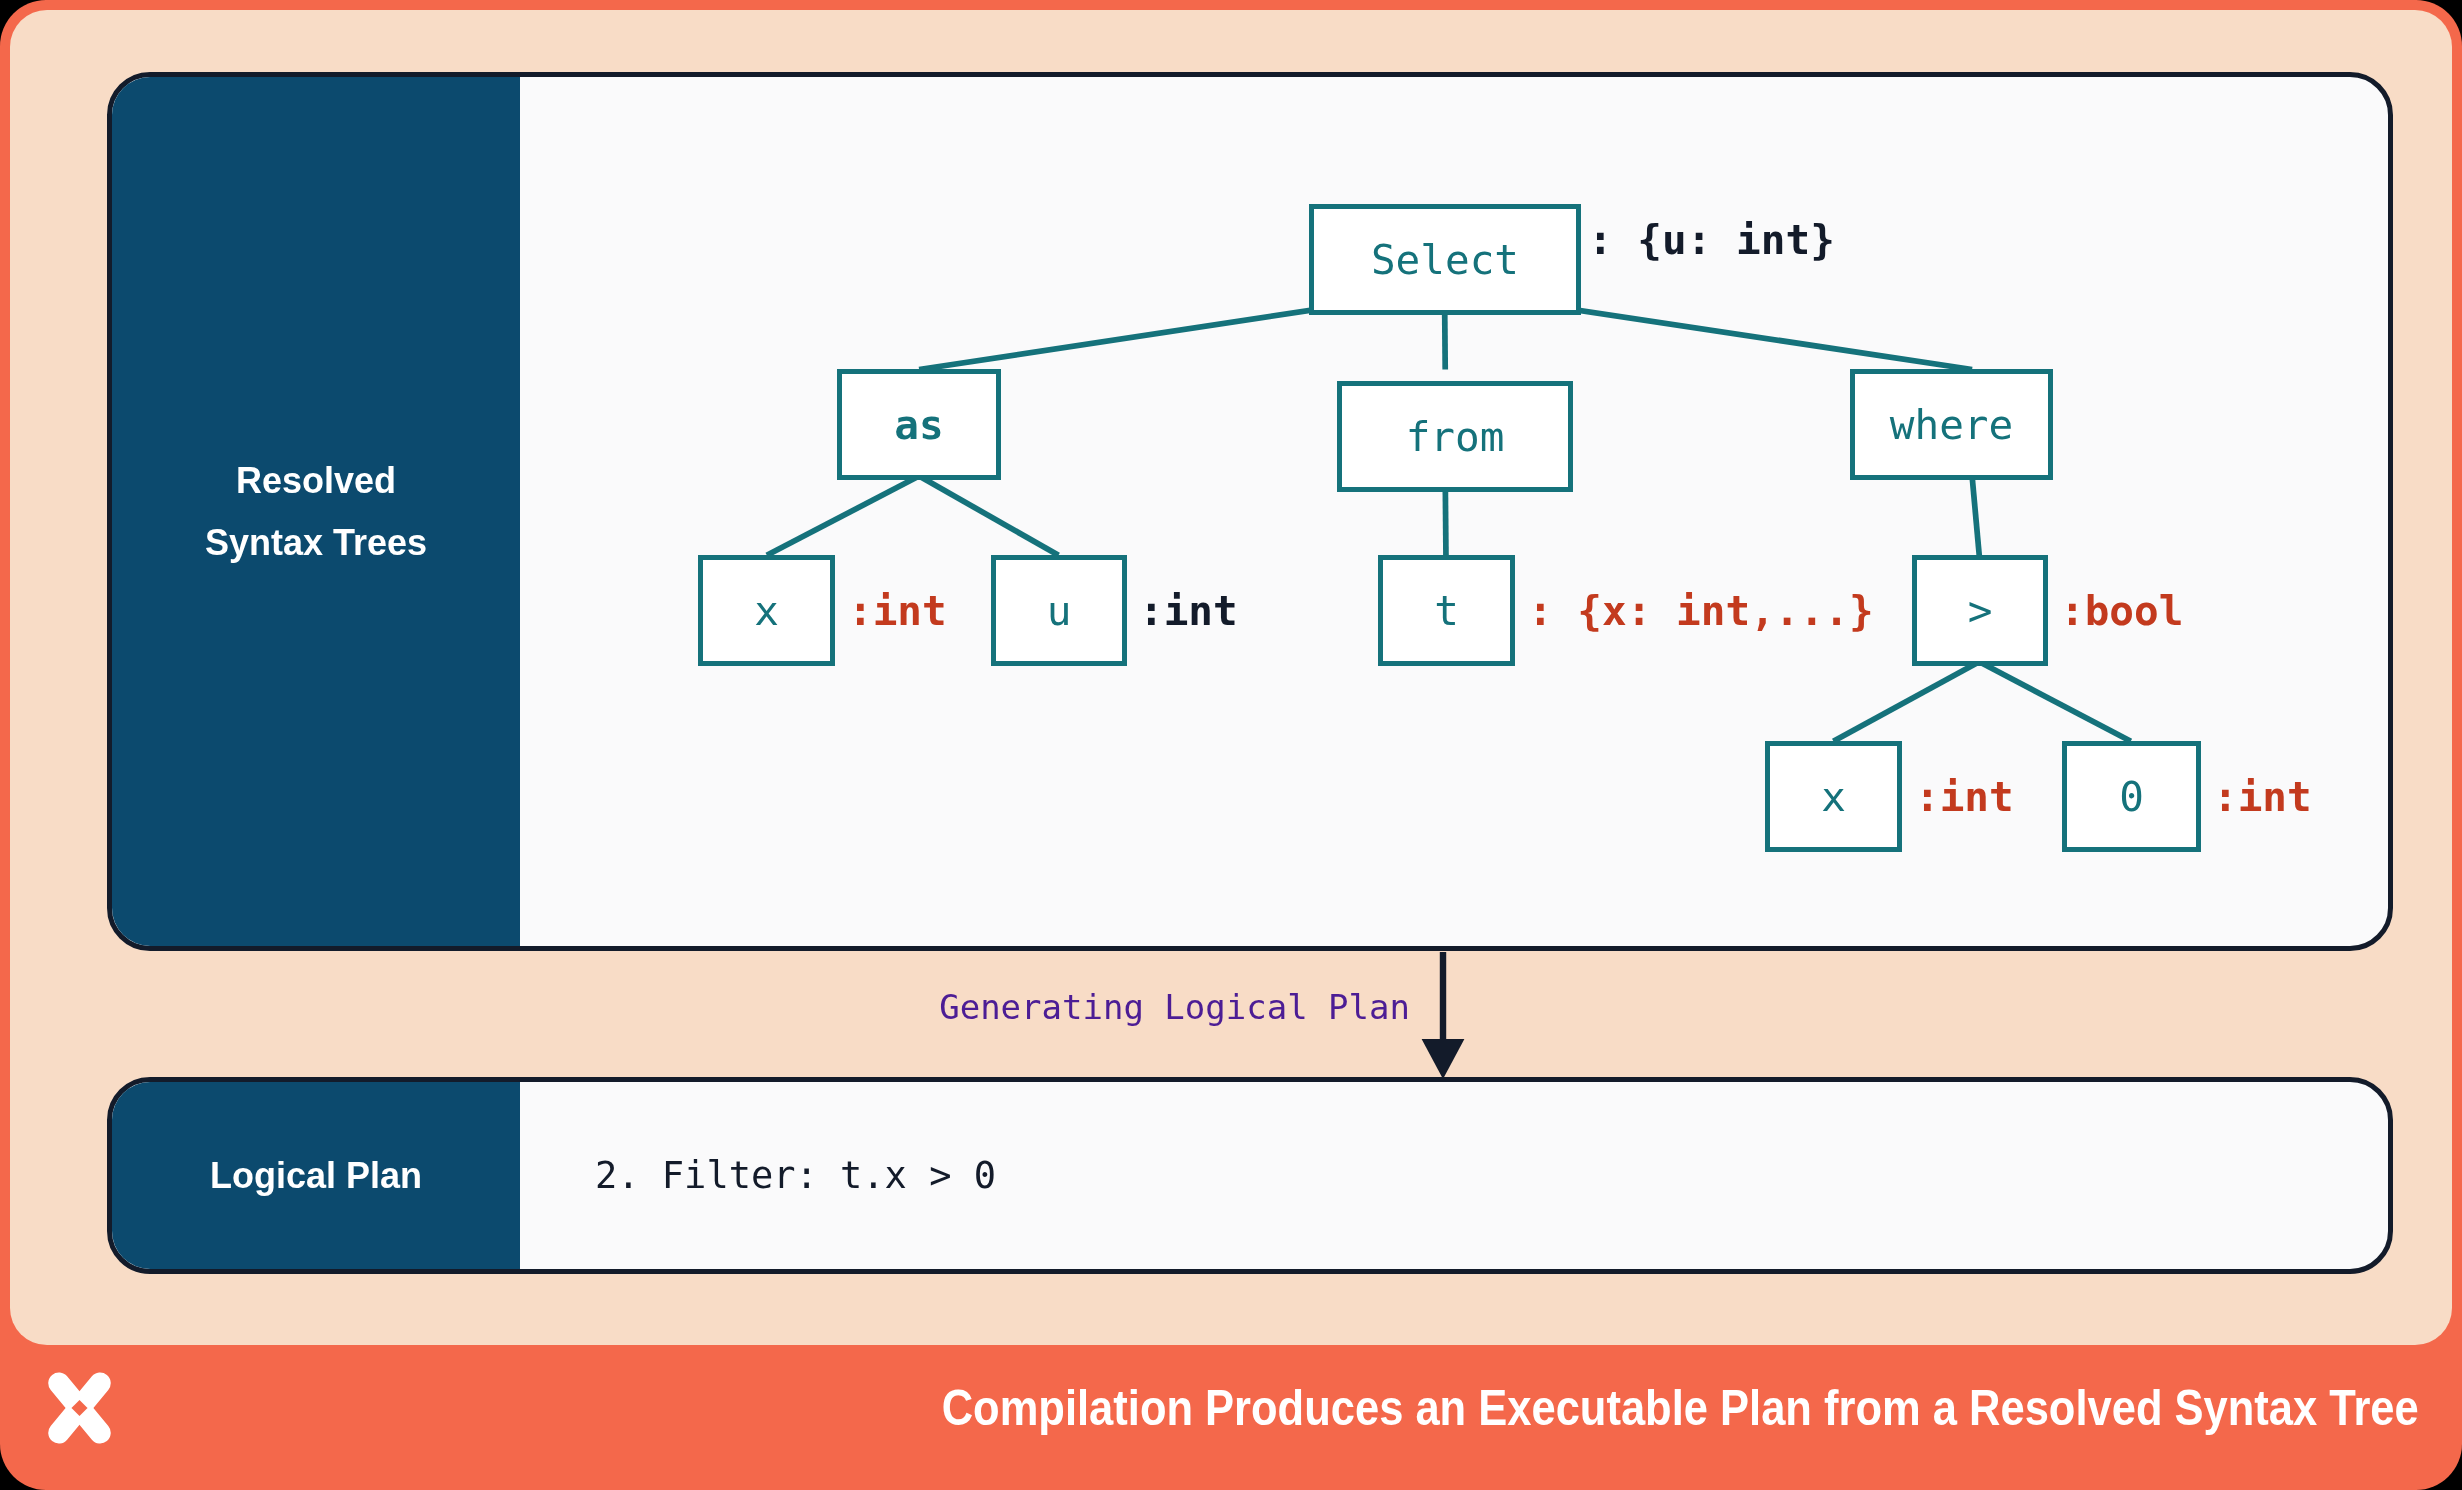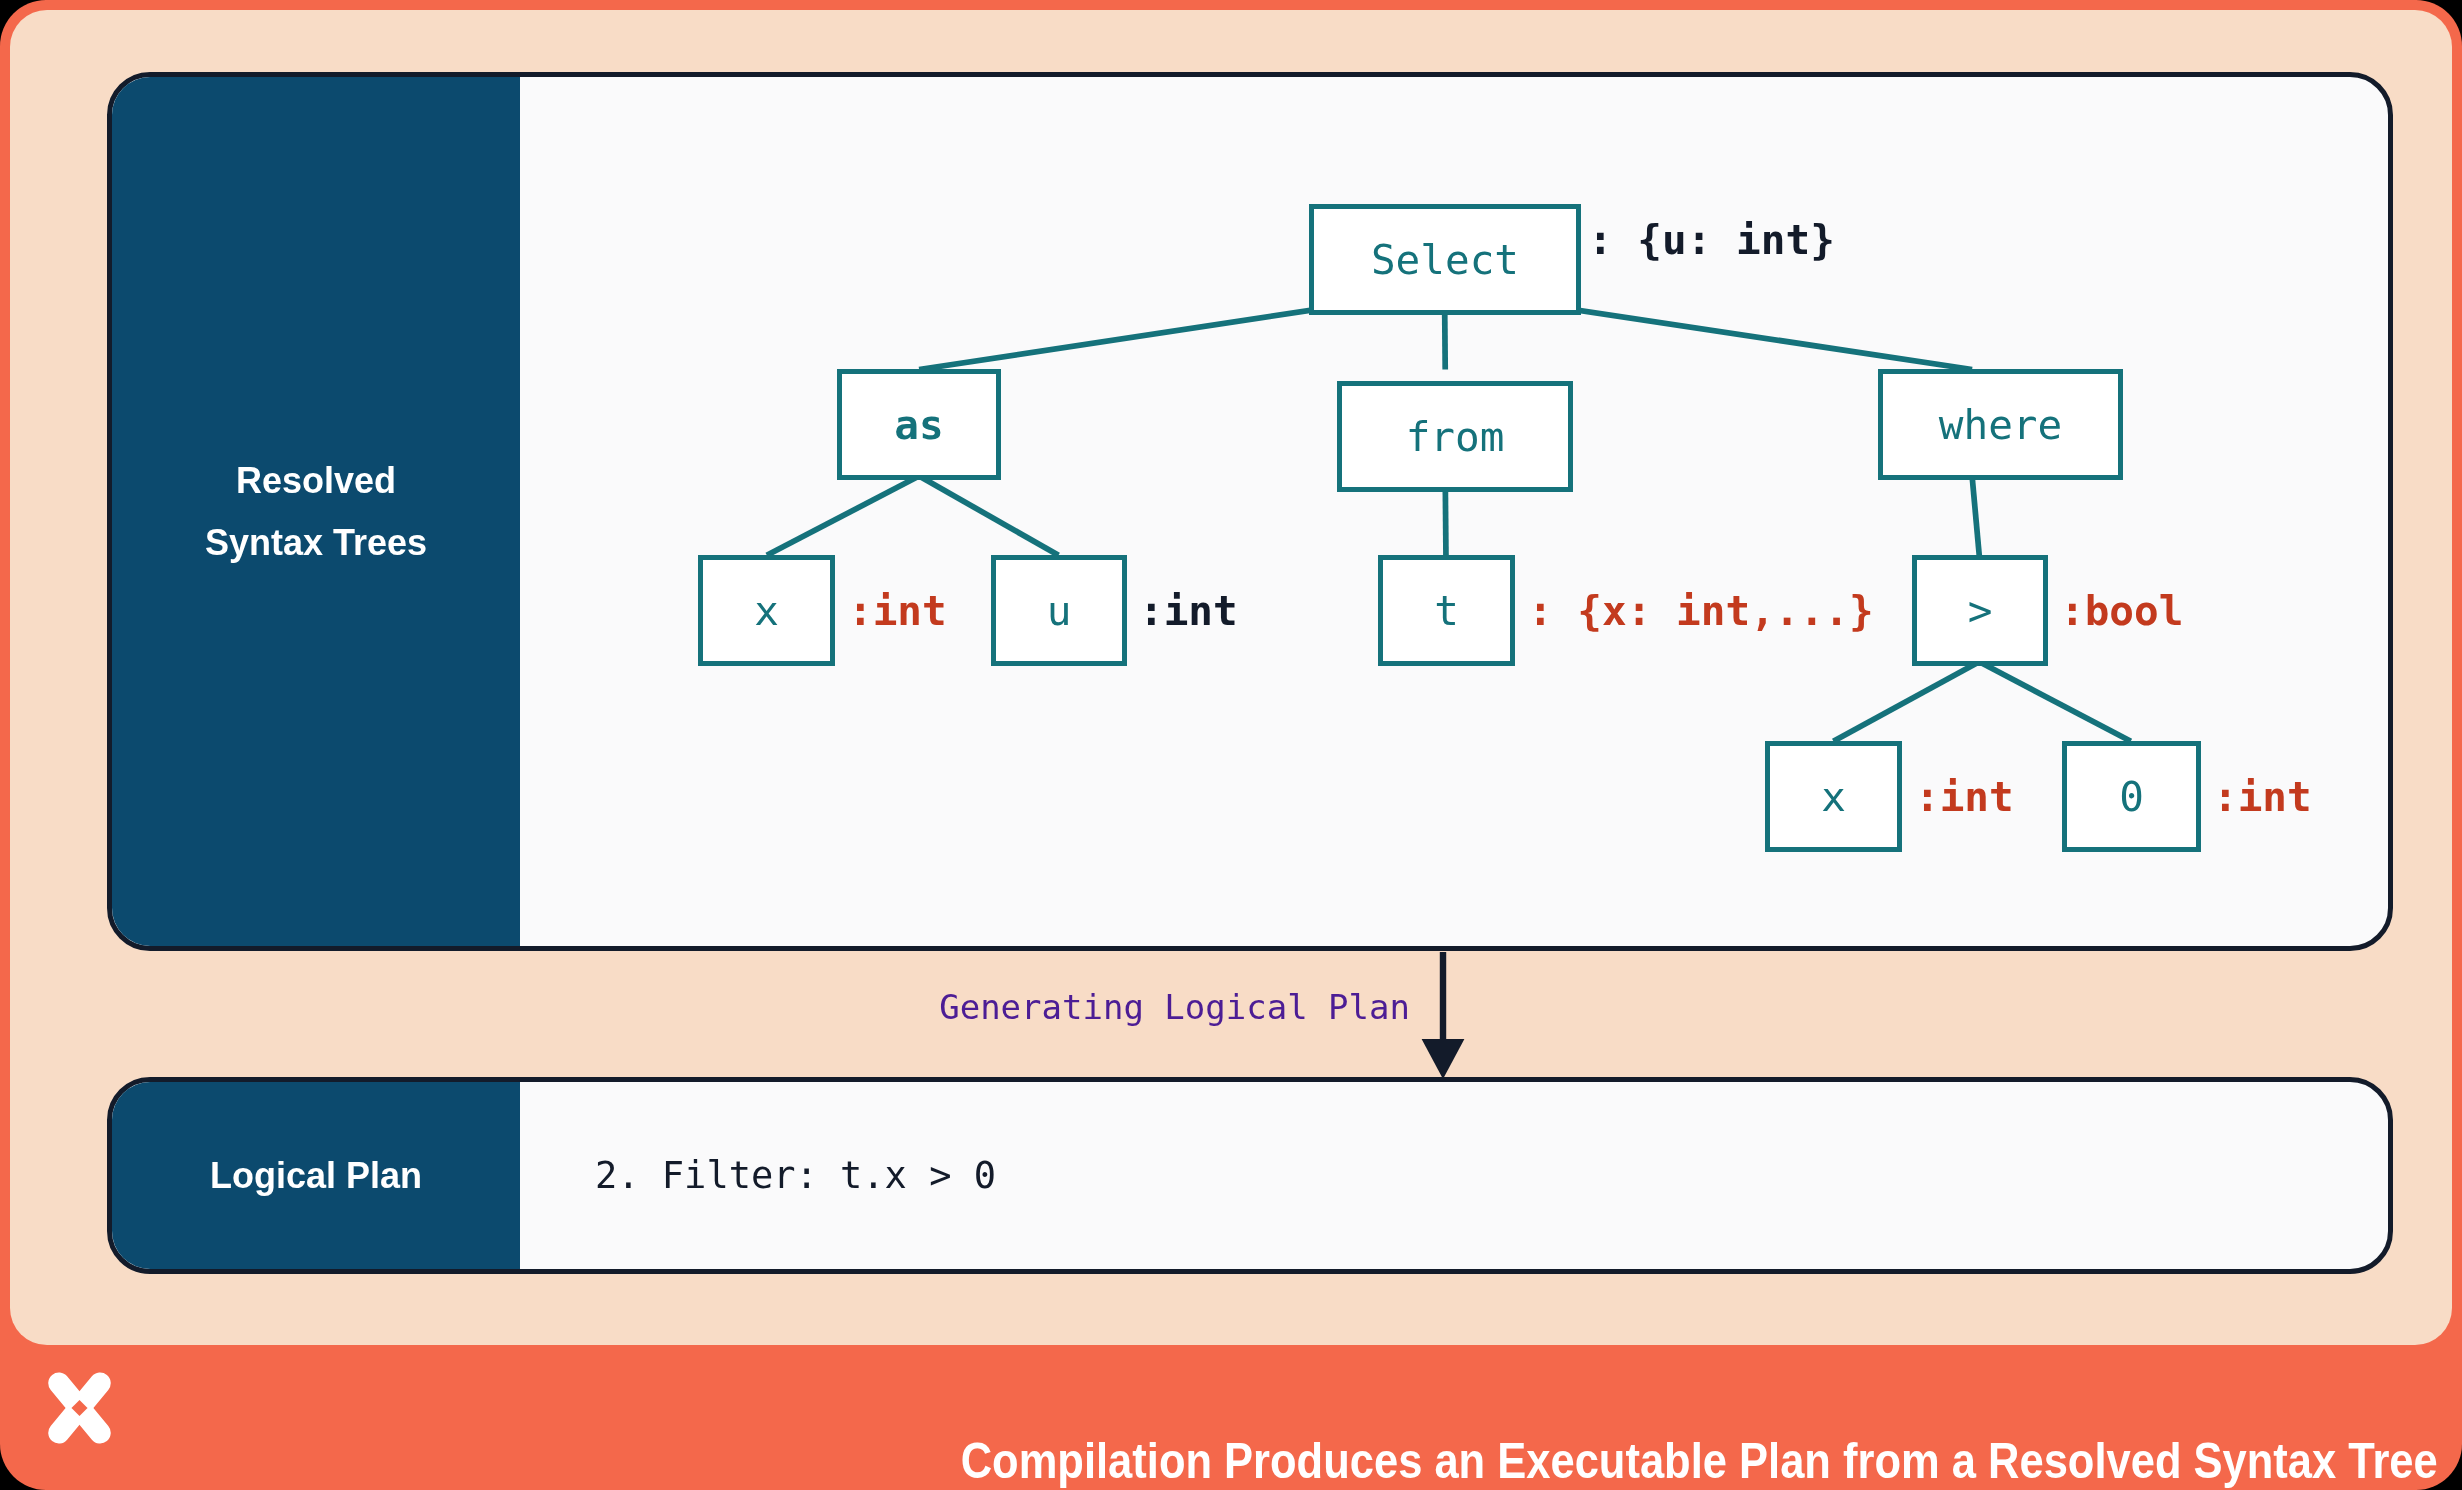--- a/index.html
+++ b/index.html
@@ -27,21 +27,21 @@
   
   .transition-label{position:absolute;right:1052px;top:987px;line-height:40px;
        font-family:"DejaVu Sans Mono",monospace;font-size:34px;color:#4c1d95;}
   .arrow-svg{position:absolute;left:1418px;top:952px;}
 
   
   .steps{position:absolute;left:483px;top:50%;transform:translateY(-50%);
        font-family:"DejaVu Sans Mono",monospace;font-size:37px;line-height:48px;color:#131B2A;white-space:pre;}
 
   
-  .footer{position:absolute;left:0;right:0;bottom:0;height:165px;display:flex;align-items:flex-end;justify-content:flex-end;padding-right:24px;box-sizing:border-box;}
+  .footer{position:absolute;left:0;right:0;bottom:0;height:165px;display:flex;align-items:center;justify-content:flex-end;padding-right:43px;box-sizing:border-box;}
   .footer-title{color:#fff;font-weight:bold;font-size:50px;white-space:nowrap;transform:scaleX(0.87);transform-origin:right center;}
   .brand-logo{position:absolute;left:44px;top:50%;transform:translateY(-50%);}
 </style>
 </head>
 <body>
 
 <div class="card">
   <div class="canvas"></div>
 
   <div class="panel panel-top">
@@ -66,21 +66,21 @@
       <span>Select</span>
     </div>
     <div class="ann ann-navy" style="left:1476px;top:107px;">: {u: int}</div>
 
     <div class="node" style="left:725px;top:292px;width:164px;font-weight:bold;">
       <span>as</span>
     </div>
     <div class="node" style="left:1225px;top:304px;width:236px;">
       <span>from</span>
     </div>
-    <div class="node" style="left:1738px;top:292px;width:245px;margin-left:28px;">
+    <div class="node" style="left:1738px;top:292px;width:203px;">
       <span>where</span>
     </div>
 
     <div class="node" style="left:586px;top:478px;width:137px;">
       <span>x</span>
     </div>
     <div class="ann ann-red" style="left:736px;top:478px;">:int</div>
     <div class="node" style="left:879px;top:478px;width:136px;">
       <span>u</span>
     </div>

